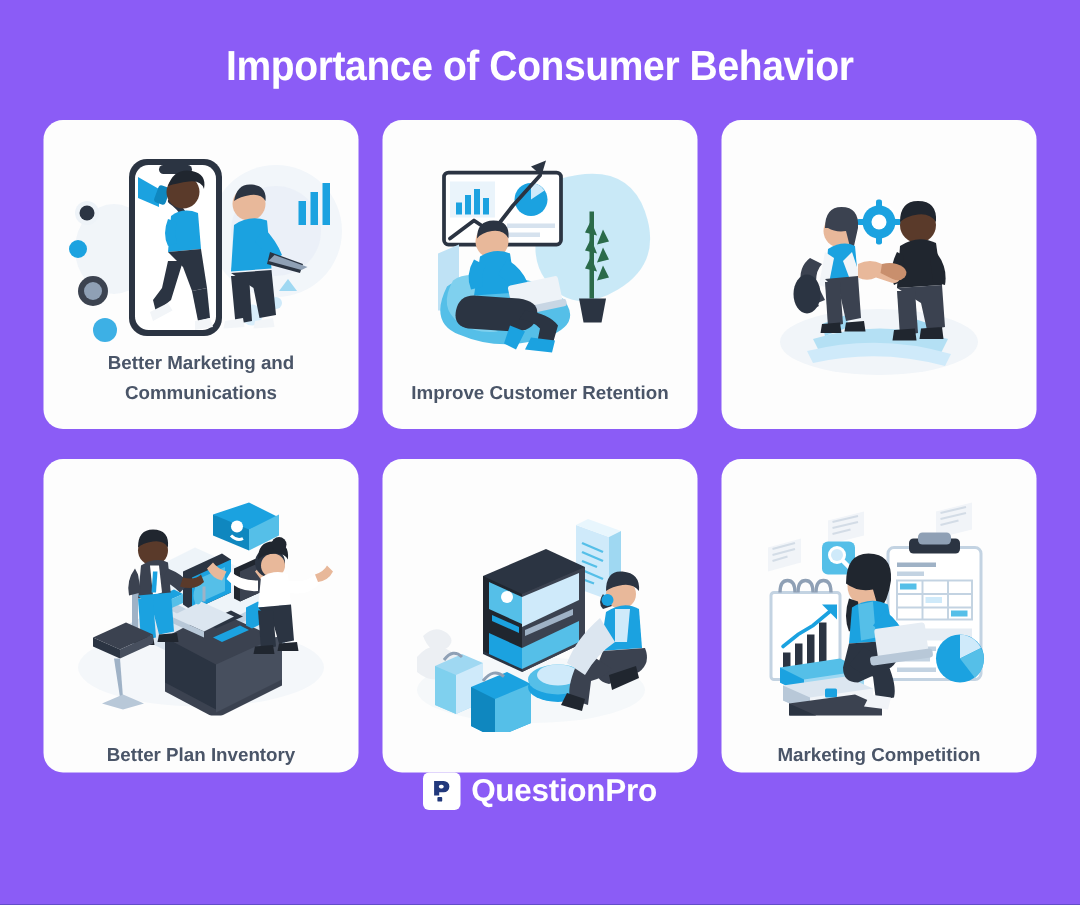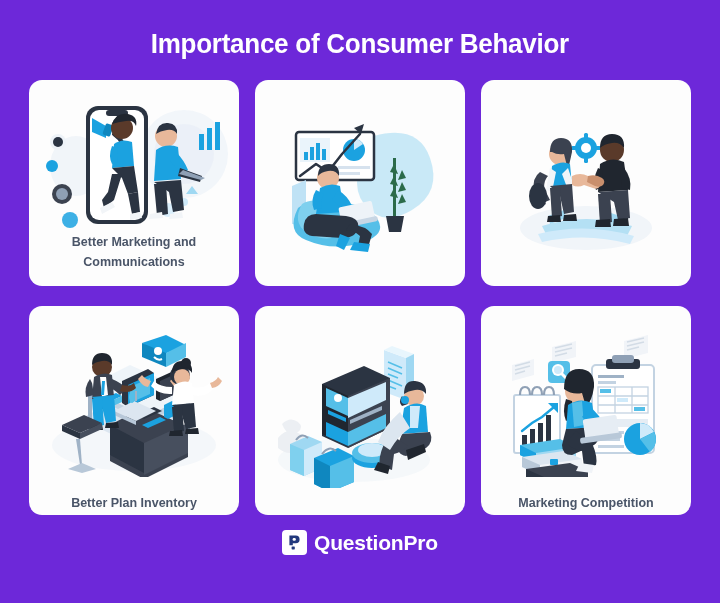--- a/index.html
+++ b/index.html
@@ -10,21 +10,21 @@
     width: 720px;
     height: 603px;
     background: #22397c;
     font-family: "Liberation Sans", sans-serif;
     overflow: hidden;
     position: relative;
   }
   .infographic {
     position: absolute;
     inset: 0;
-    background: #6d28d9;
+    background: #8b5cf6;
     display: flex;
     flex-direction: column;
     align-items: center;
   }
   .page-title {
     margin-top: 30px;
     font-size: 28px;
     font-weight: bold;
     color: #ffffff;
     letter-spacing: -0.3px;
@@ -72,21 +72,20 @@
     font-weight: bold;
     padding: 0 10px 14px 10px;
     box-sizing: border-box;
     width: 100%;
     font-family: "Liberation Sans", sans-serif;
   }
   .card-row2 .card-label {
     padding-bottom: 2px;
   }
   .footer {
-    margin-top: 15px;
     display: flex;
     align-items: center;
     justify-content: center;
     gap: 7px;
   }
   .logo-mark {
     width: 25px;
     height: 25px;
     background: #ffffff;
     border-radius: 4px;
@@ -192,20 +191,21 @@
           <path d="M54 74 q-6 10 -2 20 l8 -2 q-2 -8 2 -14 z" fill="#1ba2e0"></path>
           <path d="M76 74 q10 6 14 16 l-8 6 q-6 -8 -12 -12 z" fill="#1ba2e0"></path>
           <rect x="78" y="88" width="34" height="20" rx="2" fill="#eef3f8" transform="rotate(-12 95 98)"></rect>
           <rect x="76" y="104" width="40" height="5" rx="2" fill="#c8d6e4" transform="rotate(-12 96 106)"></rect>
           <path d="M54 98 l30 2 q14 2 12 12 q-2 10 -16 10 l-30 -2 q-10 -2 -8 -12 q2 -10 12 -10 z" fill="#2b3442"></path>
           <path d="M88 108 q16 2 22 10 l-4 14 l-10 -2 l2 -10 q-6 -6 -14 -6 z" fill="#2b3442"></path>
           <path d="M92 126 l16 2 l-2 8 l-18 -2 z" fill="#1ba2e0"></path>
           <path d="M78 118 l10 4 l-6 12 l-8 -4 z" fill="#1ba2e0"></path>
         </svg>
       </div>
+      <div class="card-label">Improve Customer Retention</div>
     </div>
 
     <div class="card card-row1">
       <div class="card-illustration">
         <svg width="196" height="140" viewBox="0 0 196 140">
           <ellipse cx="98" cy="112" rx="66" ry="22" fill="#f1f5f9"></ellipse>
           <path d="M54 110 q44 -14 90 0 l-6 12 q-40 -12 -78 0 z" fill="#9fd8f2" opacity="0.75"></path>
           <path d="M50 118 q48 -12 96 2 l-4 8 q-44 -12 -88 -2 z" fill="#cfeafa"></path>
           <path d="M60 100 l16 -6 l2 8 l-16 6 z" fill="#9fd8f2"></path>
           <path d="M120 96 l18 6 l-2 8 l-18 -6 z" fill="#9fd8f2"></path>

